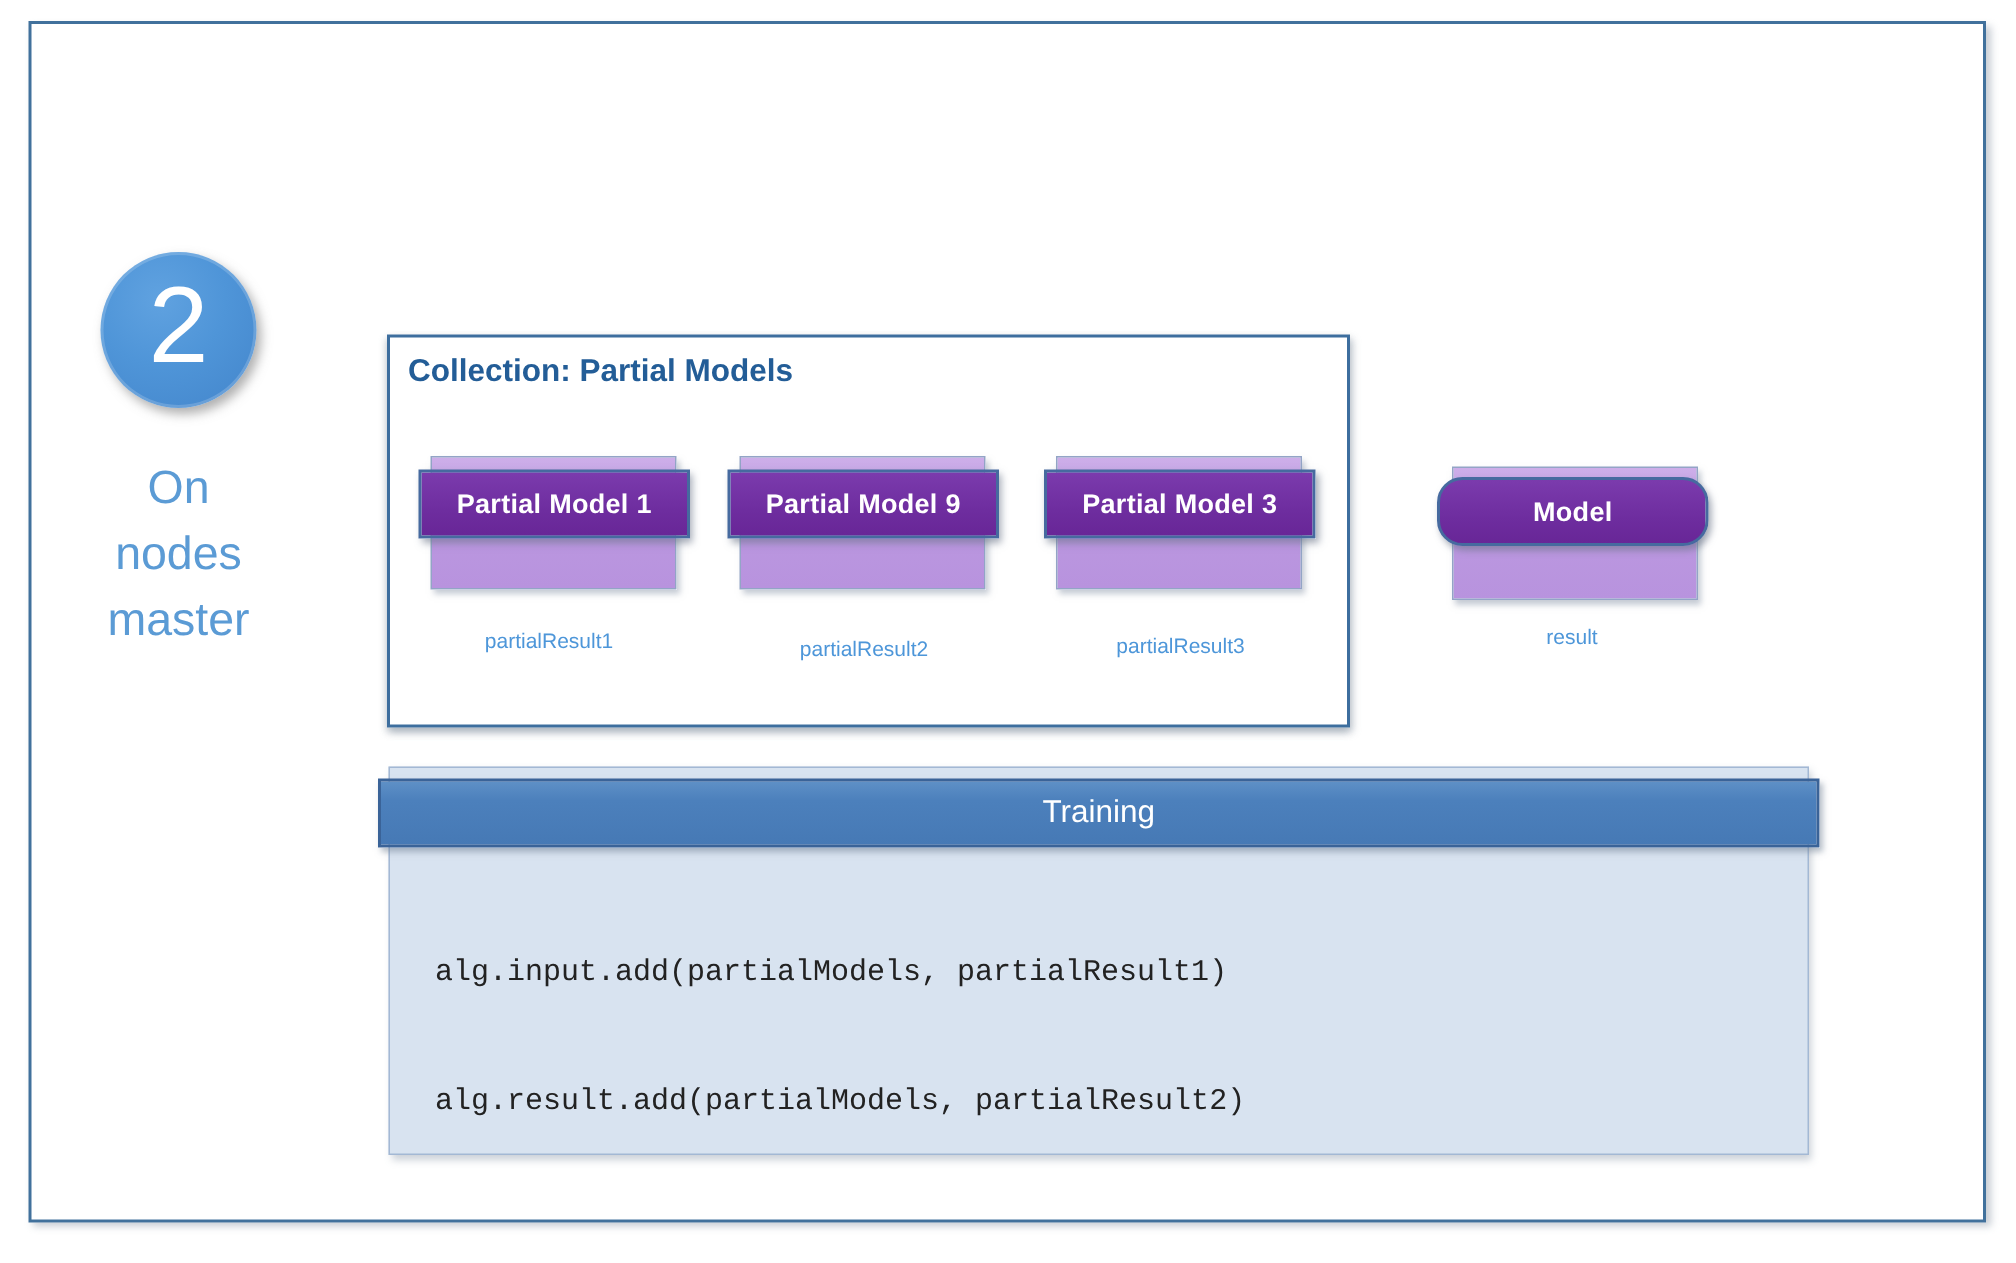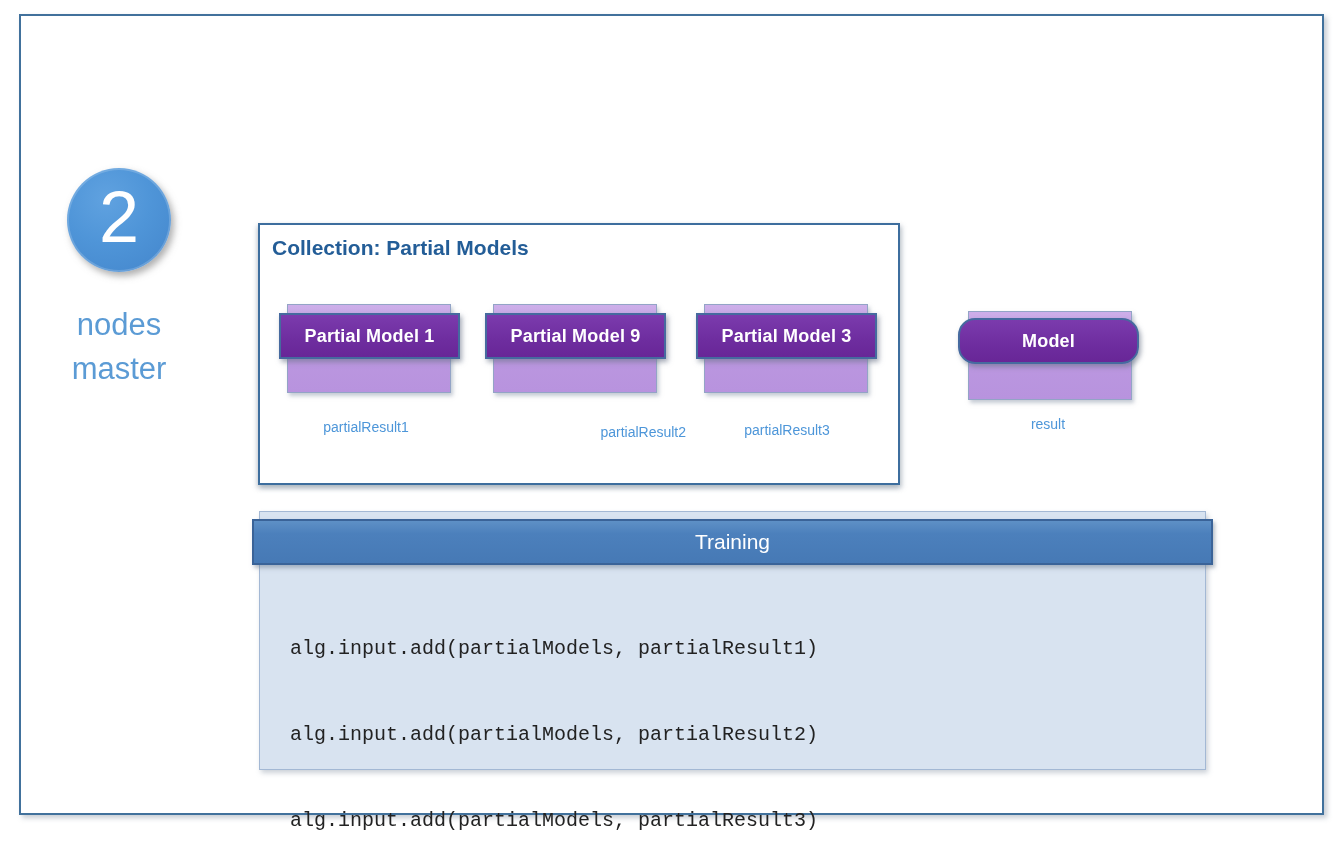--- a/index.html
+++ b/index.html
@@ -122,20 +122,21 @@
 </style>
 </head>
 <body>
 
 <div class="abs frame"></div>
 
 <div class="abs step-circle">
   <span class="step-number">2</span>
 </div>
 <div class="abs step-label">
+  <div>On</div>
   <div>nodes</div>
   <div>master</div>
 </div>
 
 <div class="abs collection-panel"></div>
 <div class="abs collection-title">Collection: Partial Models</div>
 
 <div class="abs model-group" style="left:279px; top:304px;">
   <div class="data-rect" style="left:8px; top:0;"></div>
   <div class="model-box" style="left:0; top:9px;">
@@ -143,21 +144,21 @@
   </div>
 </div>
 <div class="abs result-label" style="left:256px; top:419px;">partialResult1</div>
 
 <div class="abs model-group" style="left:485px; top:304px;">
   <div class="data-rect" style="left:8px; top:0;"></div>
   <div class="model-box" style="left:0; top:9px;">
     <span class="model-box-label">Partial Model 9</span>
   </div>
 </div>
-<div class="abs result-label" style="left:466px; top:424px;text-align:right;">partialResult2</div>
+<div class="abs result-label" style="left:466px; top:424px;">partialResult2</div>
 
 <div class="abs model-group" style="left:696px; top:304px;text-align:center;">
   <div class="data-rect" style="left:8px; top:0;"></div>
   <div class="model-box" style="left:0; top:9px;">
     <span class="model-box-label">Partial Model 3</span>
   </div>
 </div>
 <div class="abs result-label" style="left:677px; top:422px;">partialResult3</div>
 
 <div class="abs model-group" style="left:958px; top:311px;">
@@ -167,18 +168,17 @@
   </div>
 </div>
 <div class="abs result-label" style="left:938px; top:416px;">result</div>
 
 <div class="abs code-panel"></div>
 <div class="abs training-header">
   <span class="training-title">Training</span>
 </div>
 <div class="abs code-block">
   <div>alg.input.add(partialModels, partialResult1)</div>
-  <div>alg.input.add(partialModels, partialResult2)</div>
-  <div>alg.input.add(partialModels, partialResult3)</div>
+  <div>alg.result.add(partialModels, partialResult2)</div>
   
   
   
 </div>
 
 </body></html>

